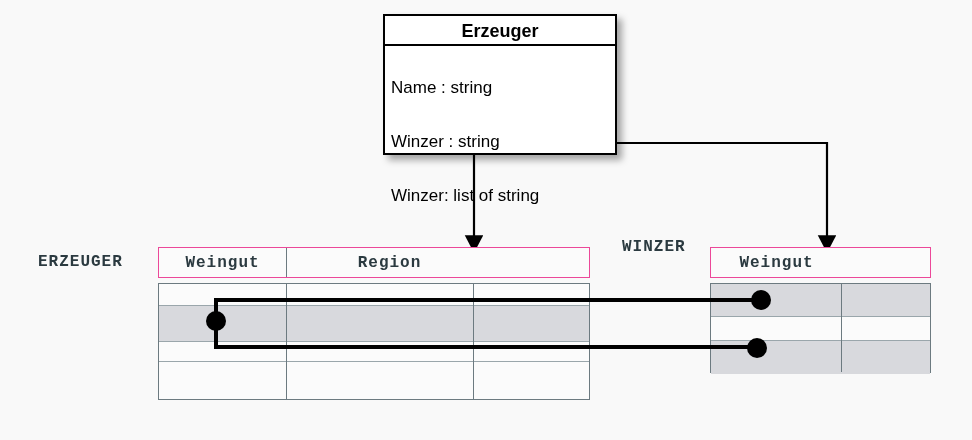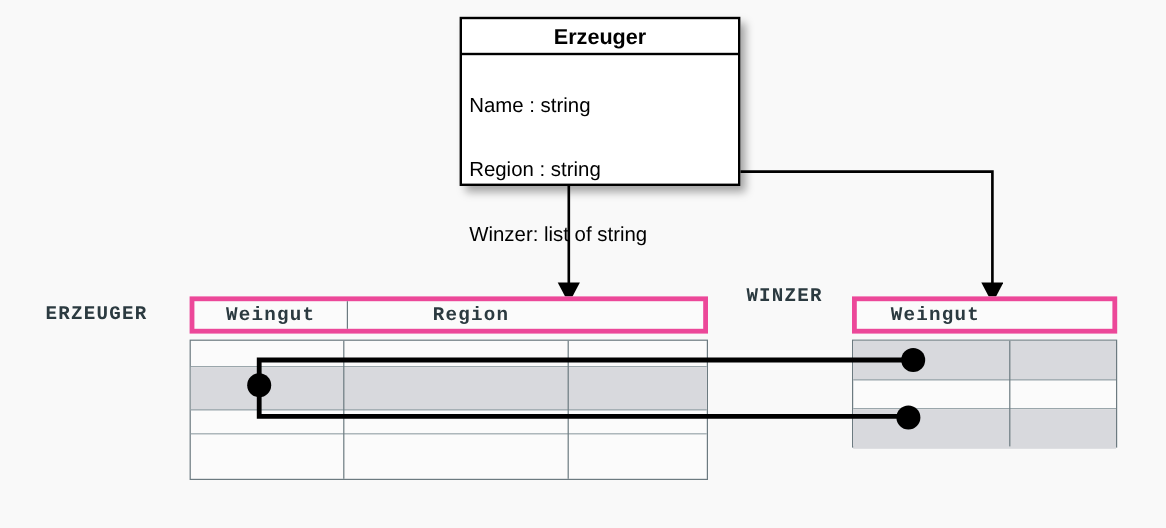--- a/index.html
+++ b/index.html
@@ -68,21 +68,21 @@
     font-family: "Liberation Mono", "DejaVu Sans Mono", monospace;
     font-weight: bold;
     font-size: 16px;
     letter-spacing: 1px;
     color: #2b3a40;
     white-space: nowrap;
   }
   .tbl-head {
     position: absolute;
     display: flex;
-    border: 4px solid #ec4899;
+    border: 1px solid #ec4899;
     background: #fbfbfb;
     box-sizing: border-box;
     z-index: 5;
   }
   .tbl-head .cell {
     font-family: "Liberation Mono", "DejaVu Sans Mono", monospace;
     font-weight: bold;
     font-size: 16px;
     letter-spacing: 1px;
     color: #2b3a40;
@@ -132,21 +132,21 @@
 </style>
 </head>
 <body>
 
 <div id="canvas">
 
   <div class="uml-box">
     <div class="uml-title">Erzeuger</div>
     <div class="uml-attrs">
       <div class="uml-attr">Name : string</div>
-      <div class="uml-attr">Region : string</div>
+      <div class="uml-attr">Winzer : string</div>
       <div class="uml-attr">Winzer: list of string</div>
     </div>
   </div>
 
   <svg class="conn-svg">
     <defs>
       <marker id="arrowhead" markerWidth="9" markerHeight="9" refX="1.2" refY="4.2" orient="auto" markerUnits="strokeWidth">
         <path d="M0,0 L0,8.4 L8,4.2 z" fill="#000000"></path>
       </marker>
     </defs>

